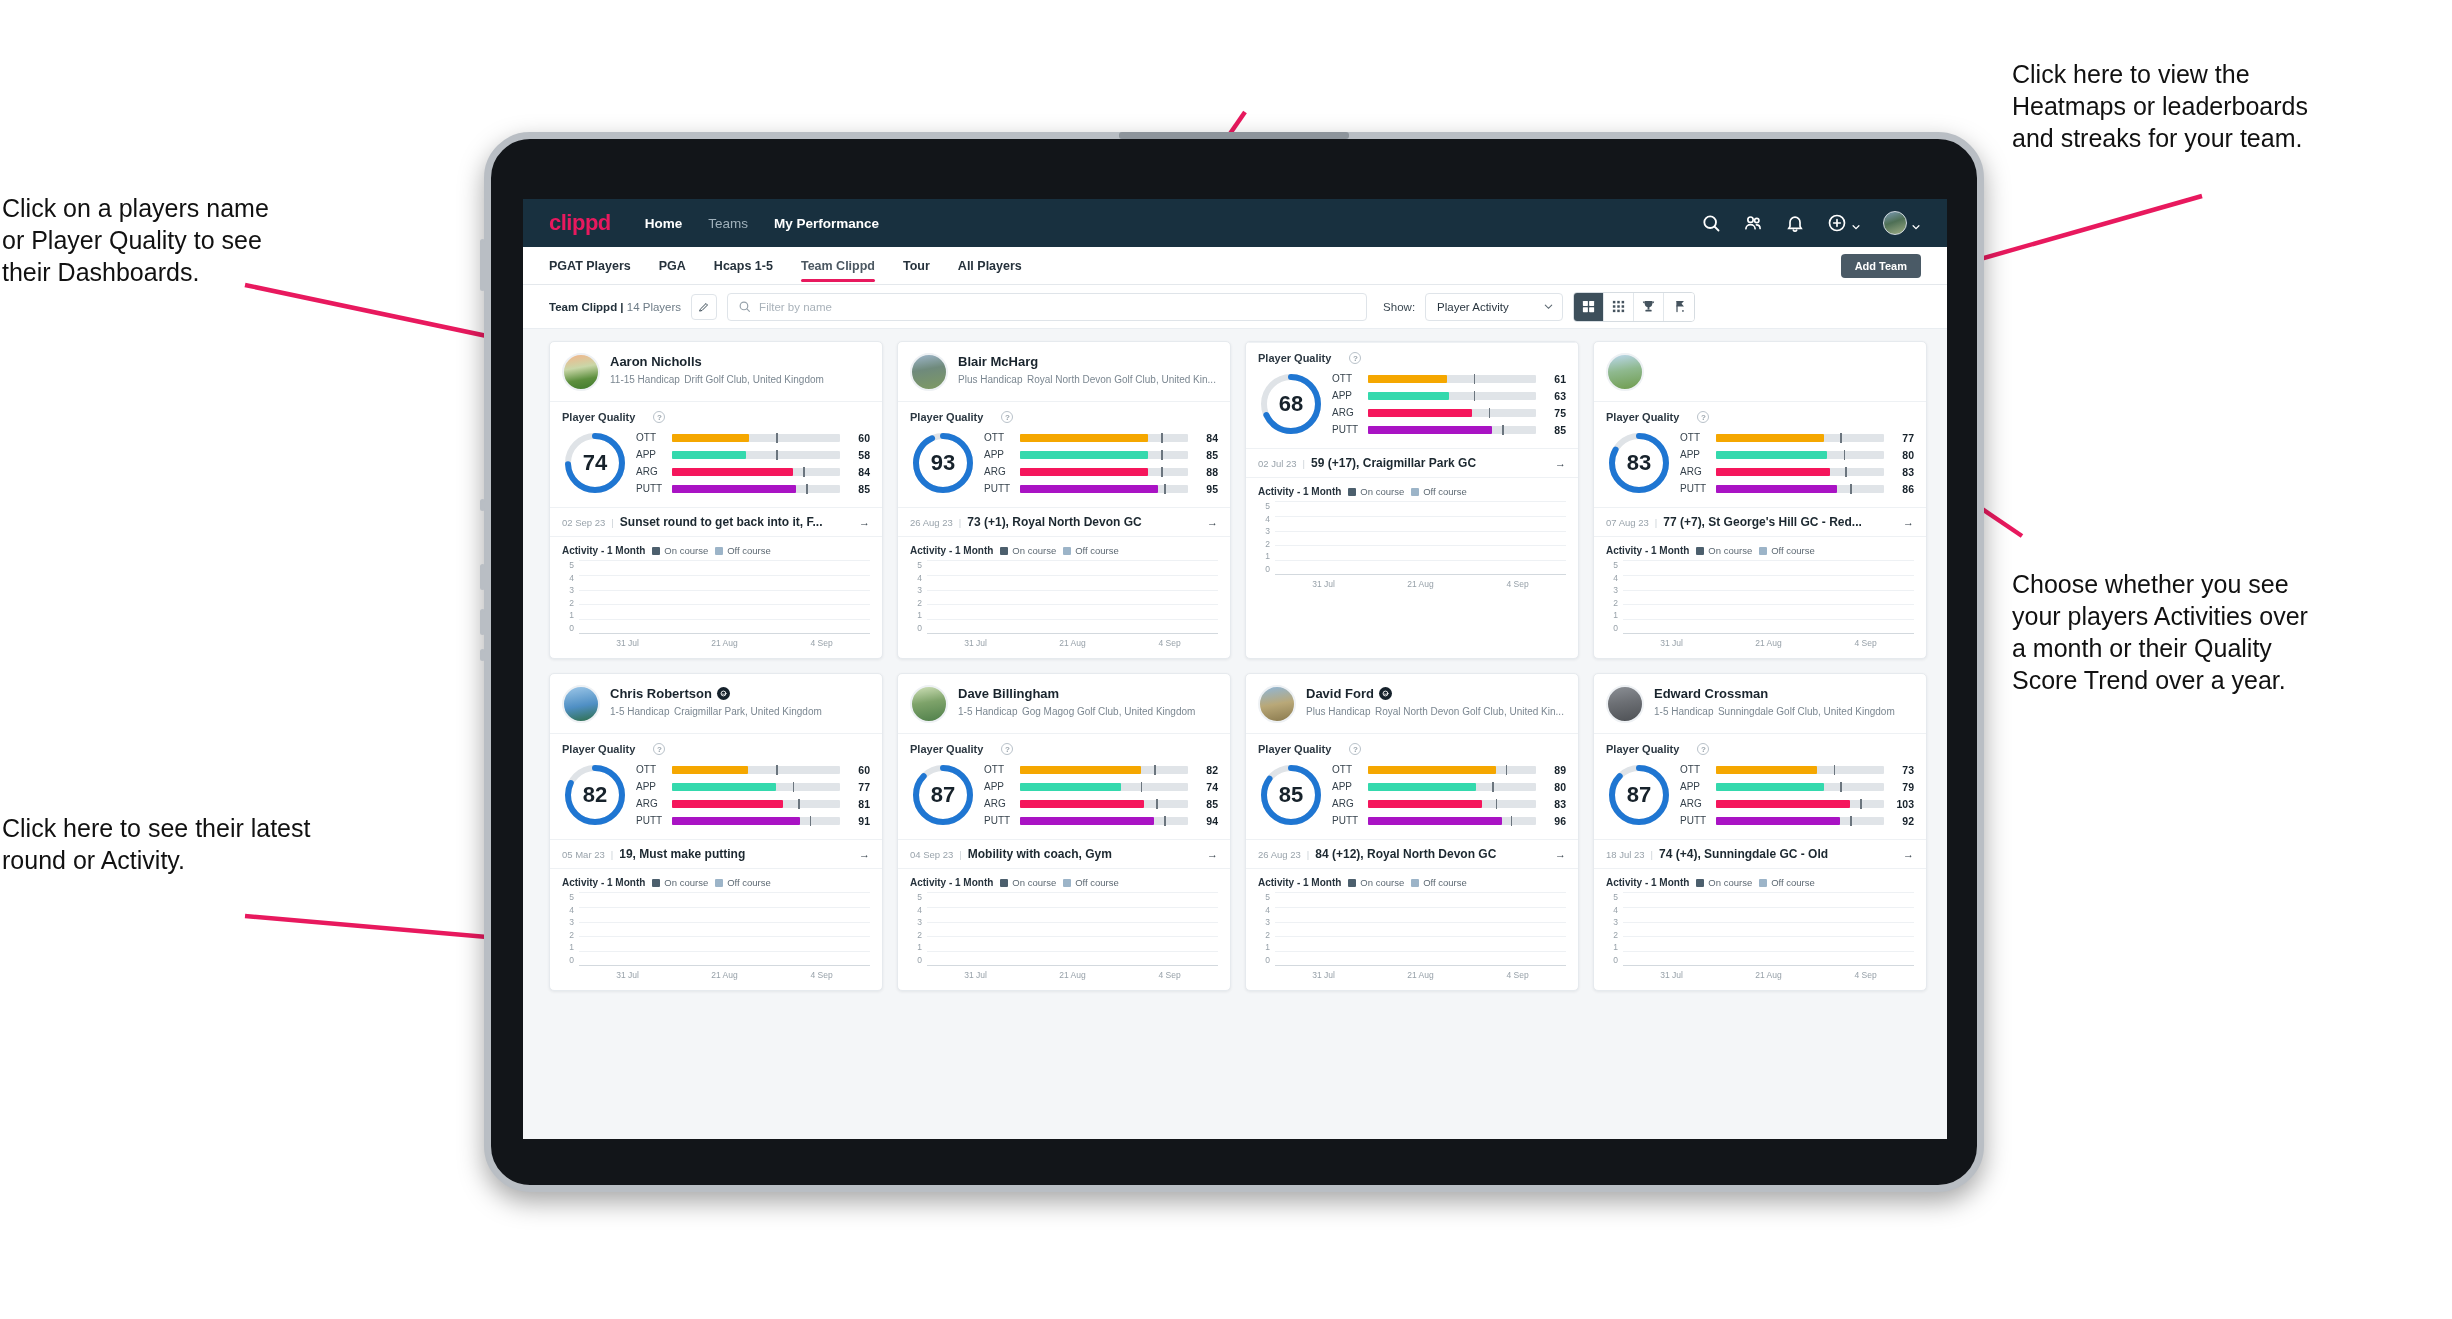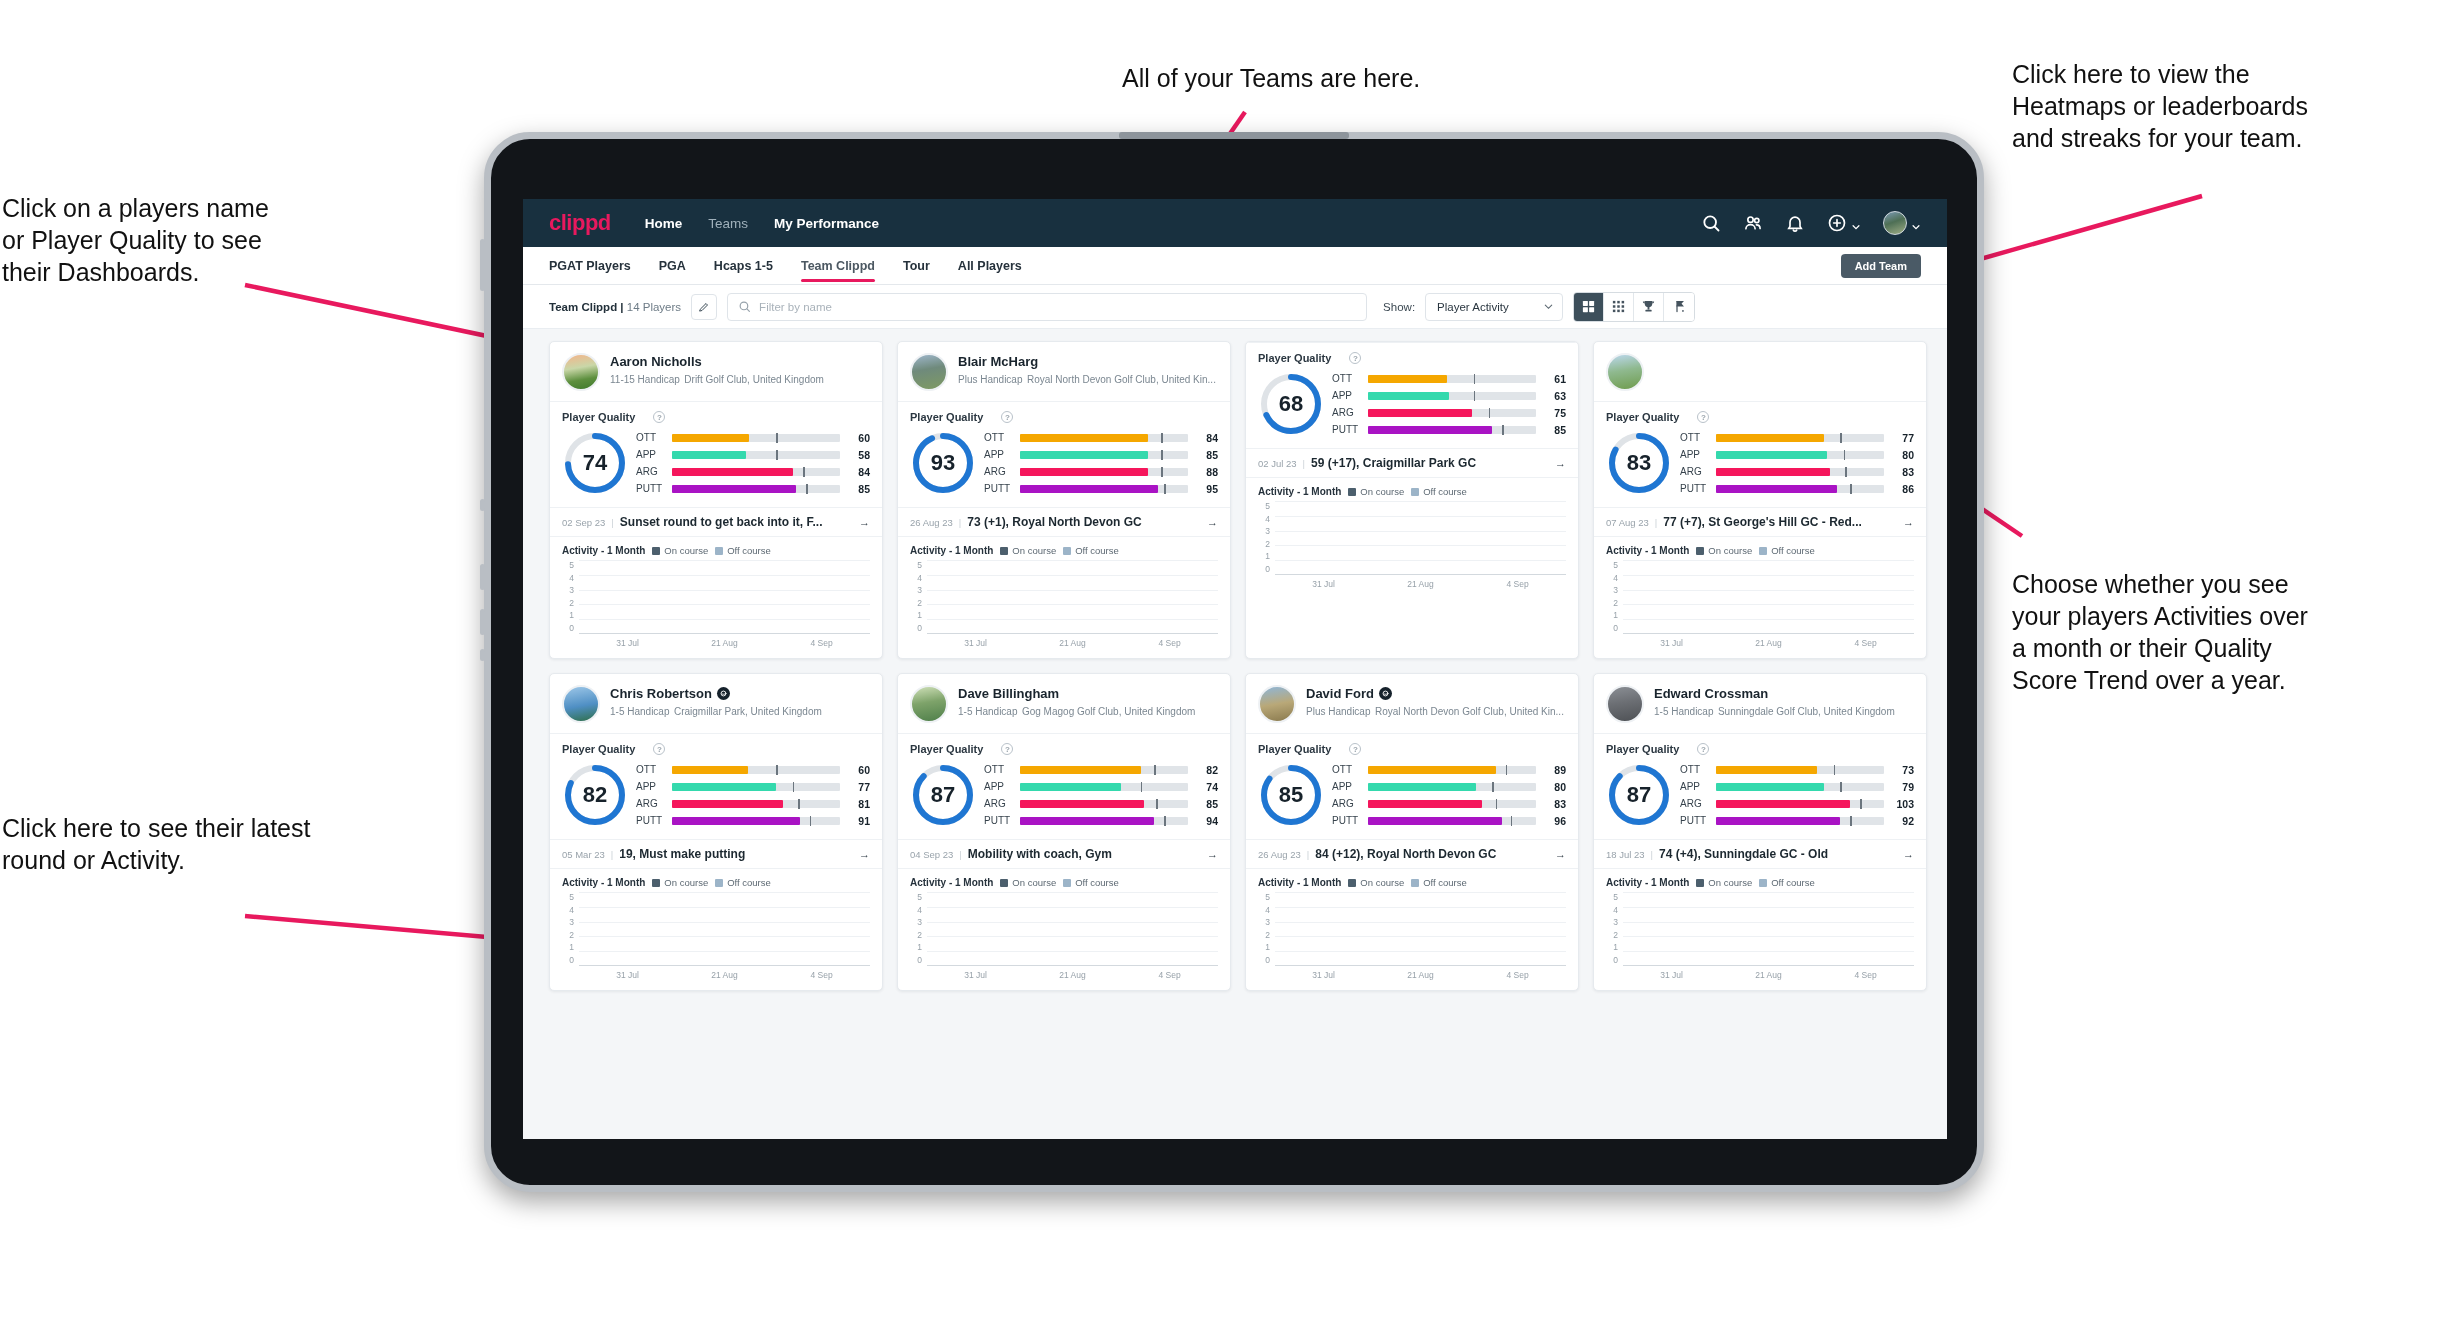--- a/index.html
+++ b/index.html
@@ -237,21 +237,20 @@
   .xaxis {
     display: flex; padding-left: 17px; margin-top: 4px; font-size: 8.5px; color: #97a1a9;
   }
   .xaxis span { flex: 1; text-align: center; }
 </style>
 </head>
 <body>
 
 <div class="stage">
 
-  <div class="anno anno-top">All of your Teams are here.</div>
   <div class="anno anno-tr">Click here to view the
 Heatmaps or leaderboards
 and streaks for your team.</div>
   <div class="anno anno-tl">Click on a players name
 or Player Quality to see
 their Dashboards.</div>
   <div class="anno anno-bl">Click here to see their latest
 round or Activity.</div>
   <div class="anno anno-r">Choose whether you see
 your players Activities over

